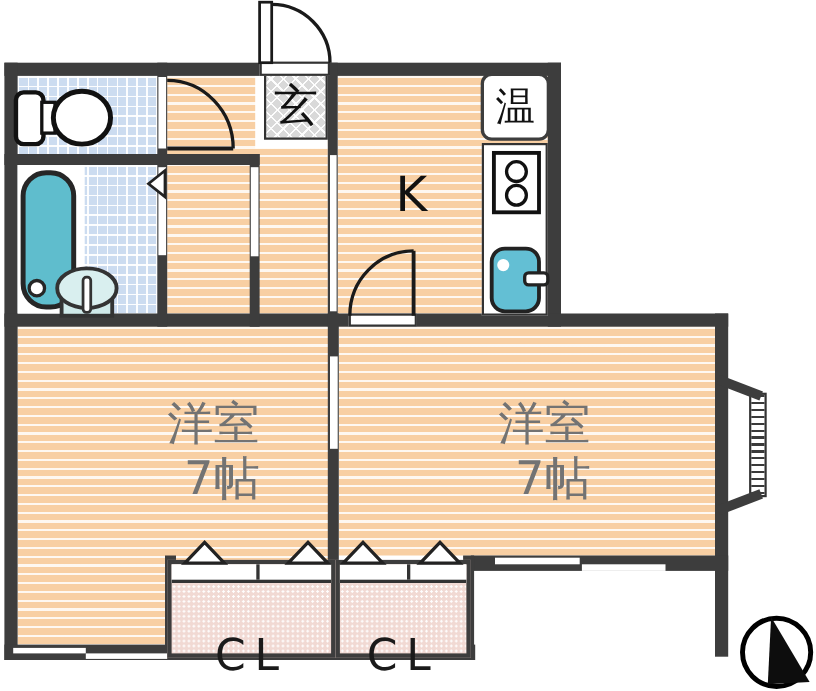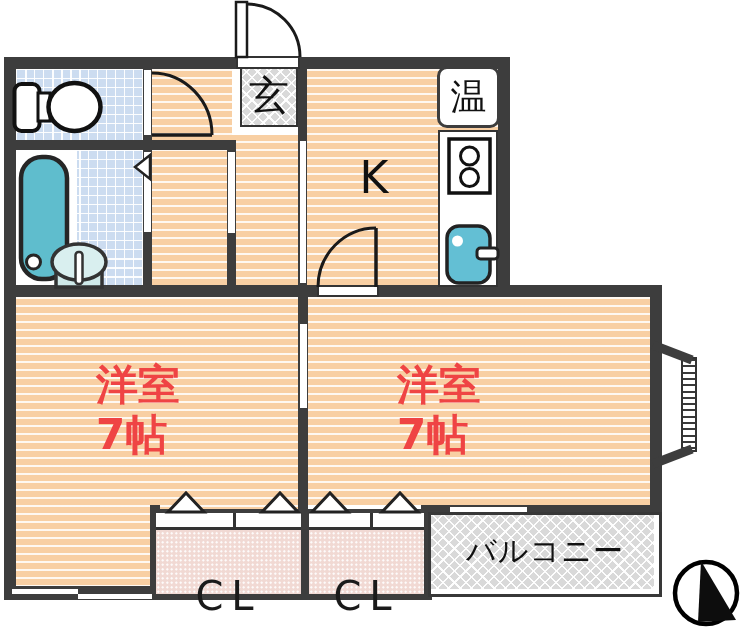--- a/index.html
+++ b/index.html
@@ -28,21 +28,21 @@
   .closet{box-sizing:border-box;border:4px solid #3d3d3d;}
   .closet .bar{position:absolute;left:0;right:0;top:0;height:14px;background:#fff;border-bottom:3px solid #333;}
   .closet .bardiv{position:absolute;top:0;width:3px;height:14px;background:#333;}
   .closet .cl-label{position:absolute;left:0;right:0;top:24px;text-align:center;
           font-size:40px;letter-spacing:8px;color:#1a1a1a;margin-top:36px;}
   .balcony{box-sizing:border-box;border:3px solid #383838;box-shadow:inset -5px -5px 0 #ffffff;
            display:flex;align-items:center;justify-content:center;}
   .balcony .txt{font-size:30px;color:#111;letter-spacing:1px;padding-bottom:6px;}
   .baypane{background:#fff;border:2px solid #333;box-sizing:border-box;
     background-image:repeating-linear-gradient(180deg,#3a3a3a 0 2px,transparent 2px 6.3px);}
-  .roomlabel{text-align:left;font-size:42px;line-height:1.18;color:#ef4444;font-weight:700;}
+  .roomlabel{text-align:right;font-size:42px;line-height:1.18;color:#737373;font-weight:400;}
   .biglabel{display:flex;align-items:center;justify-content:center;color:#111;}
   svg.overlay{position:absolute;left:0;top:0;pointer-events:none;}
 </style>
 </head>
 <body>
 
 <div class="plan">
 
   <div class="abs tile" style="left:16px;top:69px;width:127px;height:71px;"></div>
   <div class="abs tile" style="left:16px;top:150px;width:127px;height:135px;"></div>
@@ -92,23 +92,20 @@
     <div class="bar"></div>
     <div class="bardiv" style="left:77px;"></div>
     <div class="cl-label">CL</div>
   </div>
   <div class="abs closet dots" style="left:305px;top:509px;width:123px;height:89px;">
     <div class="bar"></div>
     <div class="bardiv" style="left:61px;"></div>
     <div class="cl-label">CL</div>
   </div>
 
-  <div class="abs balcony hatch" style="left:428px;top:512px;width:234px;height:85px;">
-    <span class="txt">バルコニー</span>
-  </div>
 
   <div class="abs baypane" style="left:681px;top:357px;width:16px;height:95px;"></div>
 
   <div class="abs roomlabel" style="left:96px;top:360px;width:140px;">
     <div>洋室</div>
     <div>7帖</div>
   </div>
   <div class="abs roomlabel" style="left:397px;top:360px;width:140px;">
     <div>洋室</div>
     <div>7帖</div>

